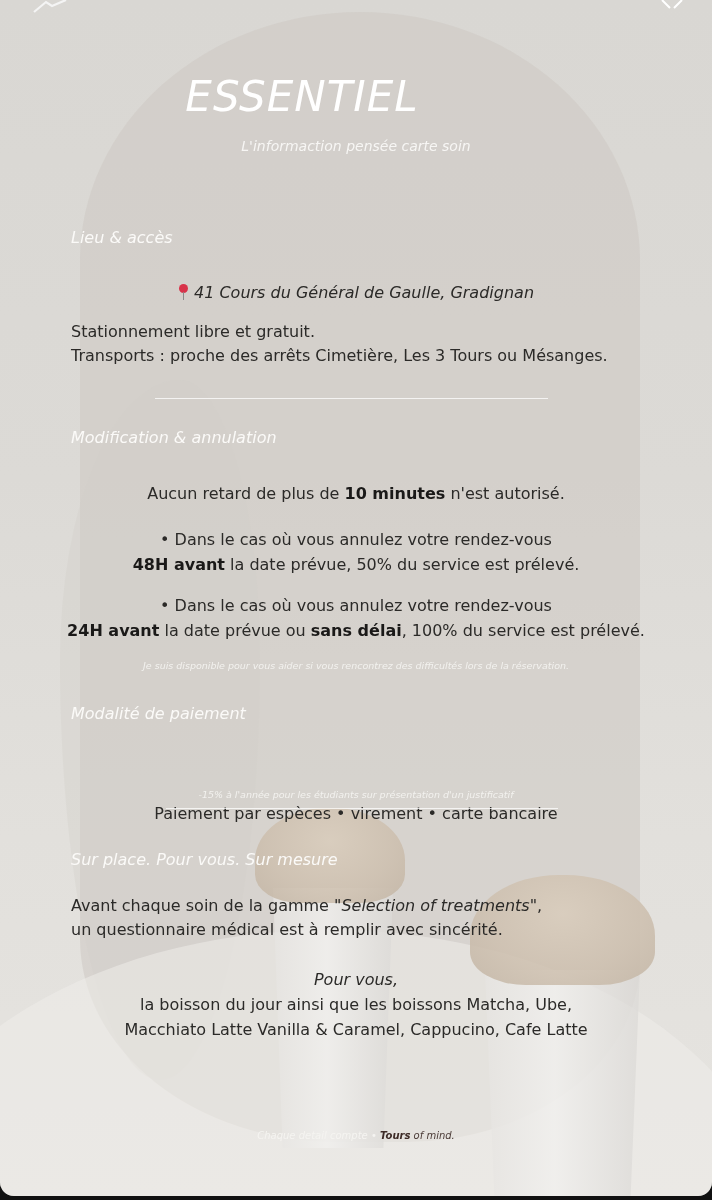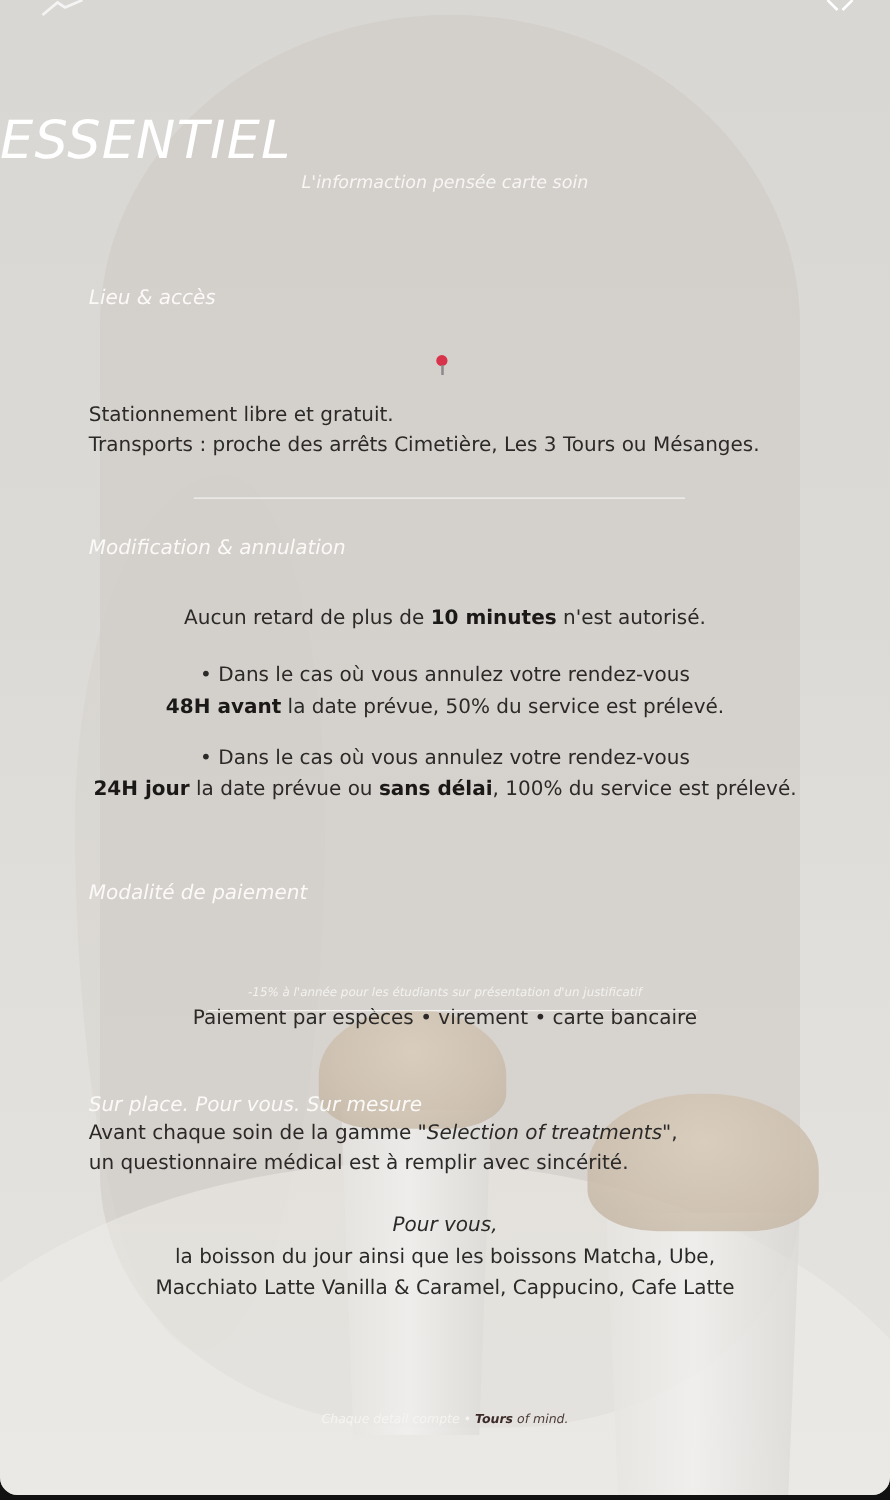--- a/index.html
+++ b/index.html
@@ -44,21 +44,21 @@
   .cup1 .body { left: 18px; top: 80px; width: 120px; height: 260px; }
   .cup2 { left: 470px; top: 875px; }
   .cup2 .lid { left: 0; top: 0; width: 185px; height: 110px; }
   .cup2 .body { left: 15px; top: 95px; width: 155px; height: 300px; }
 
   .status-left { position: absolute; left: 30px; top: 0; width: 40px; height: 14px; }
   .status-right { position: absolute; left: 660px; top: 0; width: 24px; height: 14px; }
 
   .content { position: absolute; left: 0; top: 0; width: 712px; height: 1196px; }
   .title {
-    position: absolute; left: 0; width: 604px; top: 87px; 
+    position: absolute; left: 0; width: 604px; top: 72px; text-align: center;
     color: #ffffff; font-size: 42px; font-style: italic; font-weight: 300; letter-spacing: 1px;
     font-family: "DejaVu Sans", sans-serif;
   }
   .subtitle {
     position: absolute; left: 0; width: 712px; top: 138px; text-align: center;
     color: #f7f6f4; font-size: 14px; font-style: italic;
     font-family: "DejaVu Sans", sans-serif;
   }
   .sec-head {
     position: absolute; left: 71px; color: #fbfaf8; font-size: 16px; font-style: italic; font-weight: 300;
@@ -108,46 +108,47 @@
   <svg class="status-right" viewBox="0 0 24 14">
     <path d="M2 0 L10 8 M22 0 L14 8" stroke="#ffffff" stroke-width="2" fill="none"></path>
   </svg>
 
   <div class="content">
     <div class="title">ESSENTIEL</div>
     <div class="subtitle">L'informaction pensée carte soin</div>
 
     <div class="sec-head" style="top:228px;">Lieu &amp; accès</div>
     <div class="txt center italic" style="top:283px;">
-      <span class="pin"><span class="head"></span><span class="needle"></span></span>
+      <span class="pin"><span class="head"></span><span class="needle"></span></span><span>41 Cours du Général de Gaulle, Gradignan</span>
     </div>
     <div class="txt left" style="top:322px;">Stationnement libre et gratuit.</div>
     <div class="txt left" style="top:346px;">Transports : proche des arrêts Cimetière, Les 3 Tours ou Mésanges.</div>
 
     <div class="divider" style="left:155px; width:393px; top:398px;"></div>
 
     <div class="sec-head" style="top:428px;">Modification &amp; annulation</div>
     <div class="txt center" style="top:484px;">
       <span>Aucun retard de plus de </span><b>10 minutes</b><span> n'est autorisé.</span>
     </div>
     <div class="txt center" style="top:530px;">• Dans le cas où vous annulez votre rendez-vous</div>
     <div class="txt center" style="top:555px;">
       <b>48H avant</b><span> la date prévue, 50% du service est prélevé.</span>
     </div>
     <div class="txt center" style="top:596px;">• Dans le cas où vous annulez votre rendez-vous</div>
     <div class="txt center" style="top:621px;">
-      <b>24H jour</b><span> la date prévue ou </span><b>sans délai</b><span>, 100% du service est prélevé.</span>
+      <b>24H avant</b><span> la date prévue ou </span><b>sans délai</b><span>, 100% du service est prélevé.</span>
     </div>
+    <div class="note" style="top:660px;">Je suis disponible pour vous aider si vous rencontrez des difficultés lors de la réservation.</div>
 
     <div class="sec-head" style="top:704px;">Modalité de paiement</div>
     <div class="txt center" style="top:804px;">Paiement par espèces • virement • carte bancaire</div>
     <div class="note" style="top:789px;">-15% à l'année pour les étudiants sur présentation d'un justificatif</div>
     <div class="divider" style="left:166px; width:392px; top:808px;"></div>
 
-    <div class="sec-head" style="top:874px;">Sur place. Pour vous. Sur mesure</div>
+    <div class="sec-head" style="top:850px;">Sur place. Pour vous. Sur mesure</div>
     <div class="txt left" style="top:896px;">
       <span>Avant chaque soin de la gamme  "</span><span class="italic">Selection of treatments</span><span>",</span>
     </div>
     <div class="txt left" style="top:920px;">un questionnaire médical est à remplir avec sincérité.</div>
     <div class="txt center" style="top:995px;">la boisson du jour ainsi que les boissons Matcha, Ube,</div>
     <div class="txt center italic" style="top:970px;">Pour vous,</div>
     <div class="txt center" style="top:1020px;">Macchiato Latte Vanilla &amp; Caramel, Cappucino, Cafe Latte</div>
 
     <div class="footer">
       <span class="light">Chaque detail compte</span><span class="light"> • </span><span class="peace">Tours</span><span class="dark"> of mind.</span>

